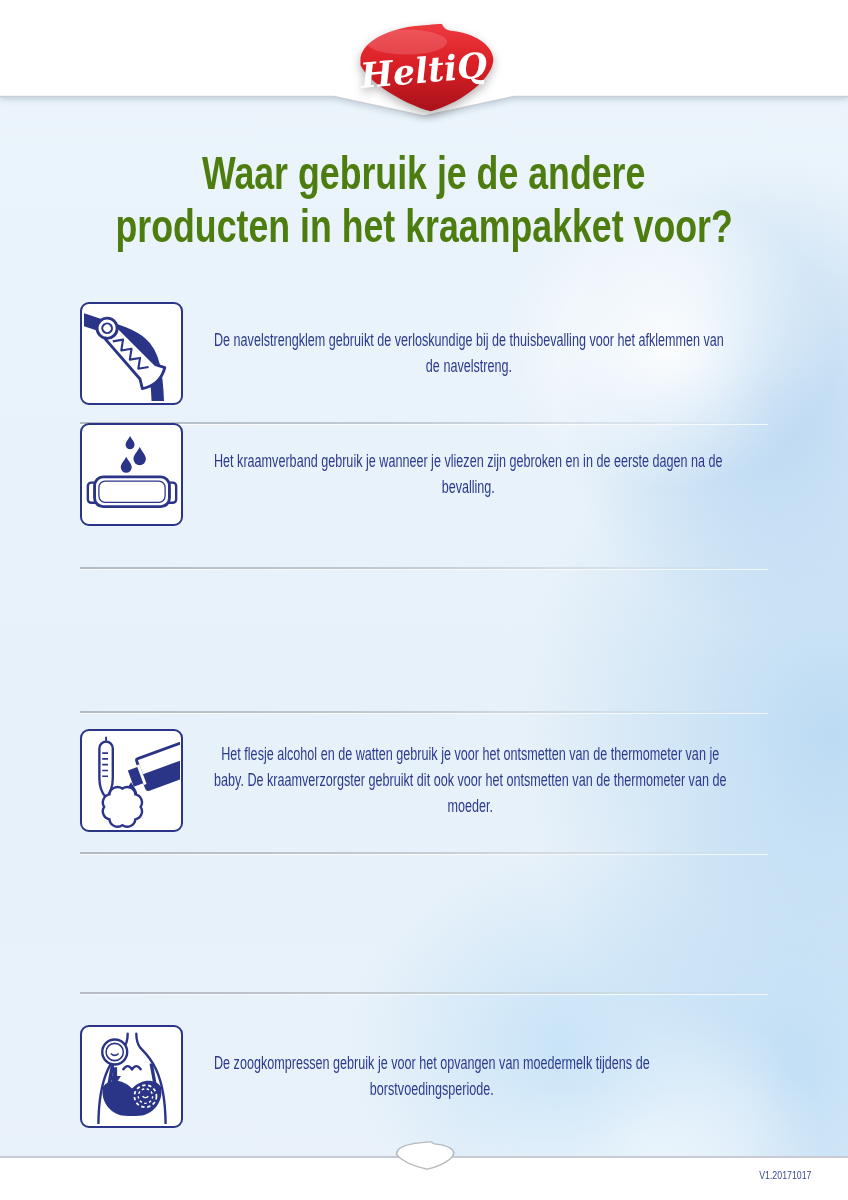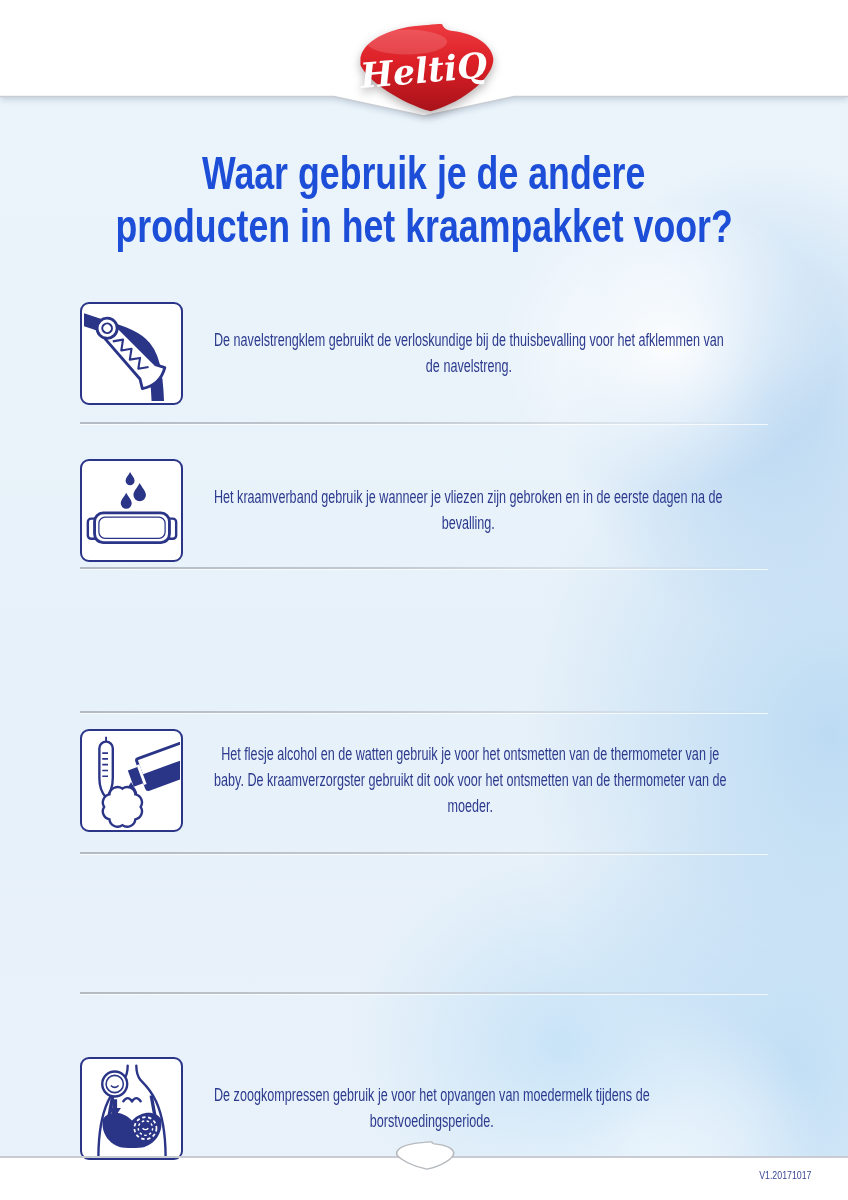--- a/index.html
+++ b/index.html
@@ -24,21 +24,21 @@
       radial-gradient(300px 280px ellipse at 560px 950px, rgba(197,226,247,0.9), rgba(197,226,247,0) 70%),
       radial-gradient(280px 220px ellipse at 640px 1040px, rgba(255,255,255,0.85), rgba(255,255,255,0) 65%),
       radial-gradient(360px 420px ellipse at 790px 980px, rgba(190,221,245,0.9), rgba(190,221,245,0) 72%),
       linear-gradient(180deg,#EBF4FB 0%,#E7F1F9 60%,#E9F2FA 100%);
   }
   #bottom-line{position:absolute;top:1156px;left:0;width:848px;height:2px;
     background:#c8ccd2;z-index:2;}
   #bottom-logo{position:absolute;top:1141px;left:391px;z-index:3;}
   
   #title{position:absolute;top:146px;left:0;width:848px;text-align:center;z-index:2;
-    color:#1d4ed8;font-weight:bold;font-size:47px;line-height:53px;}
+    color:#4d7c0f;font-weight:bold;font-size:47px;line-height:53px;}
   #title .tline{display:inline-block;white-space:nowrap;
     transform:scaleX(0.76);transform-origin:center center;}
   
   .row{position:absolute;left:80px;width:700px;height:104px;z-index:2;
     display:flex;align-items:center;text-align:center;}
   .iconbox{flex:none;width:103px;height:103px;box-sizing:border-box;
     border:2.5px solid #2B3588;border-radius:9px;background:#ffffff;
     display:flex;align-items:center;justify-content:center;overflow:hidden;}
   .iconbox svg{display:block;width:96px;height:96px;}
   .rowtext{margin-left:31px;color:#2C3A8E;font-size:17.5px;line-height:26px;}
@@ -95,21 +95,21 @@
       </svg>
     </div>
     <div class="rowtext">
       <span class="line">De navelstrengklem gebruikt de verloskundige bij de thuisbevalling voor het afklemmen van</span>
       <span class="line">de navelstreng.</span>
     </div>
   </div>
 
   <div class="divider" style="top:422px"></div>
 
-  <div class="row" style="top:458px">
+  <div class="row" style="top:422px">
     <div class="iconbox">
       <svg viewBox="0 0 100 100">
         <g fill="#ffffff" class="ic">
           <rect x="4" y="59" width="13" height="21" rx="3.5" stroke-width="2.5"></rect>
           <rect x="83" y="59" width="13" height="21" rx="3.5" stroke-width="2.5"></rect>
           <rect x="11" y="53" width="78" height="31" rx="9" stroke-width="3"></rect>
           <rect x="15.5" y="57.5" width="69" height="22" rx="6.5" fill="none" stroke-width="1.3"></rect>
         </g>
         <g fill="#2B3588">
           <path transform="translate(48,17) scale(0.72)" d="M0,-9 C2.5,-4 6.5,-0.5 6.5,3.5 A6.5,6.5 0 1,1 -6.5,3.5 C-6.5,-0.5 -2.5,-4 0,-9 Z"></path>
@@ -152,21 +152,21 @@
       <span class="line">baby. De kraamverzorgster gebruikt dit ook voor het ontsmetten van de thermometer van de</span>
       <span class="line">moeder.</span>
     </div>
   </div>
 
   <div class="divider" style="top:852px"></div>
 
 
   <div class="divider" style="top:992px"></div>
 
-  <div class="row" style="top:1056px">
+  <div class="row" style="top:1024px">
     <div class="iconbox">
       <svg viewBox="0 0 100 100">
         <g fill="none" class="ic" stroke-width="2.5" stroke-linecap="round">
           <path d="M15,102 C15,76 19,56 25,43 C30,32 36,26 41,21 C44,17.5 45.5,13 45.5,6"></path>
           <path d="M85,102 C85,76 81,56 75,43 C70,32 64,26 59,21 C56,17.5 54.5,13 54.5,6"></path>
           <path d="M41,43 q4.5,-6.5 9,0"></path>
           <path d="M50,43 q4.5,-6.5 9,0"></path>
         </g>
         <path d="M20,61 C26,52.5 40,52.5 50,63 C60,52.5 74,52.5 80,61 C83,73 76,86.5 63,90.5 C58,92 42,92 37,90.5 C24,86.5 17,73 20,61 Z" fill="#2B3588"></path>
         <path d="M26,59 L30,37 M74,59 L70,37" fill="none" class="ic" stroke-width="3.5"></path>

